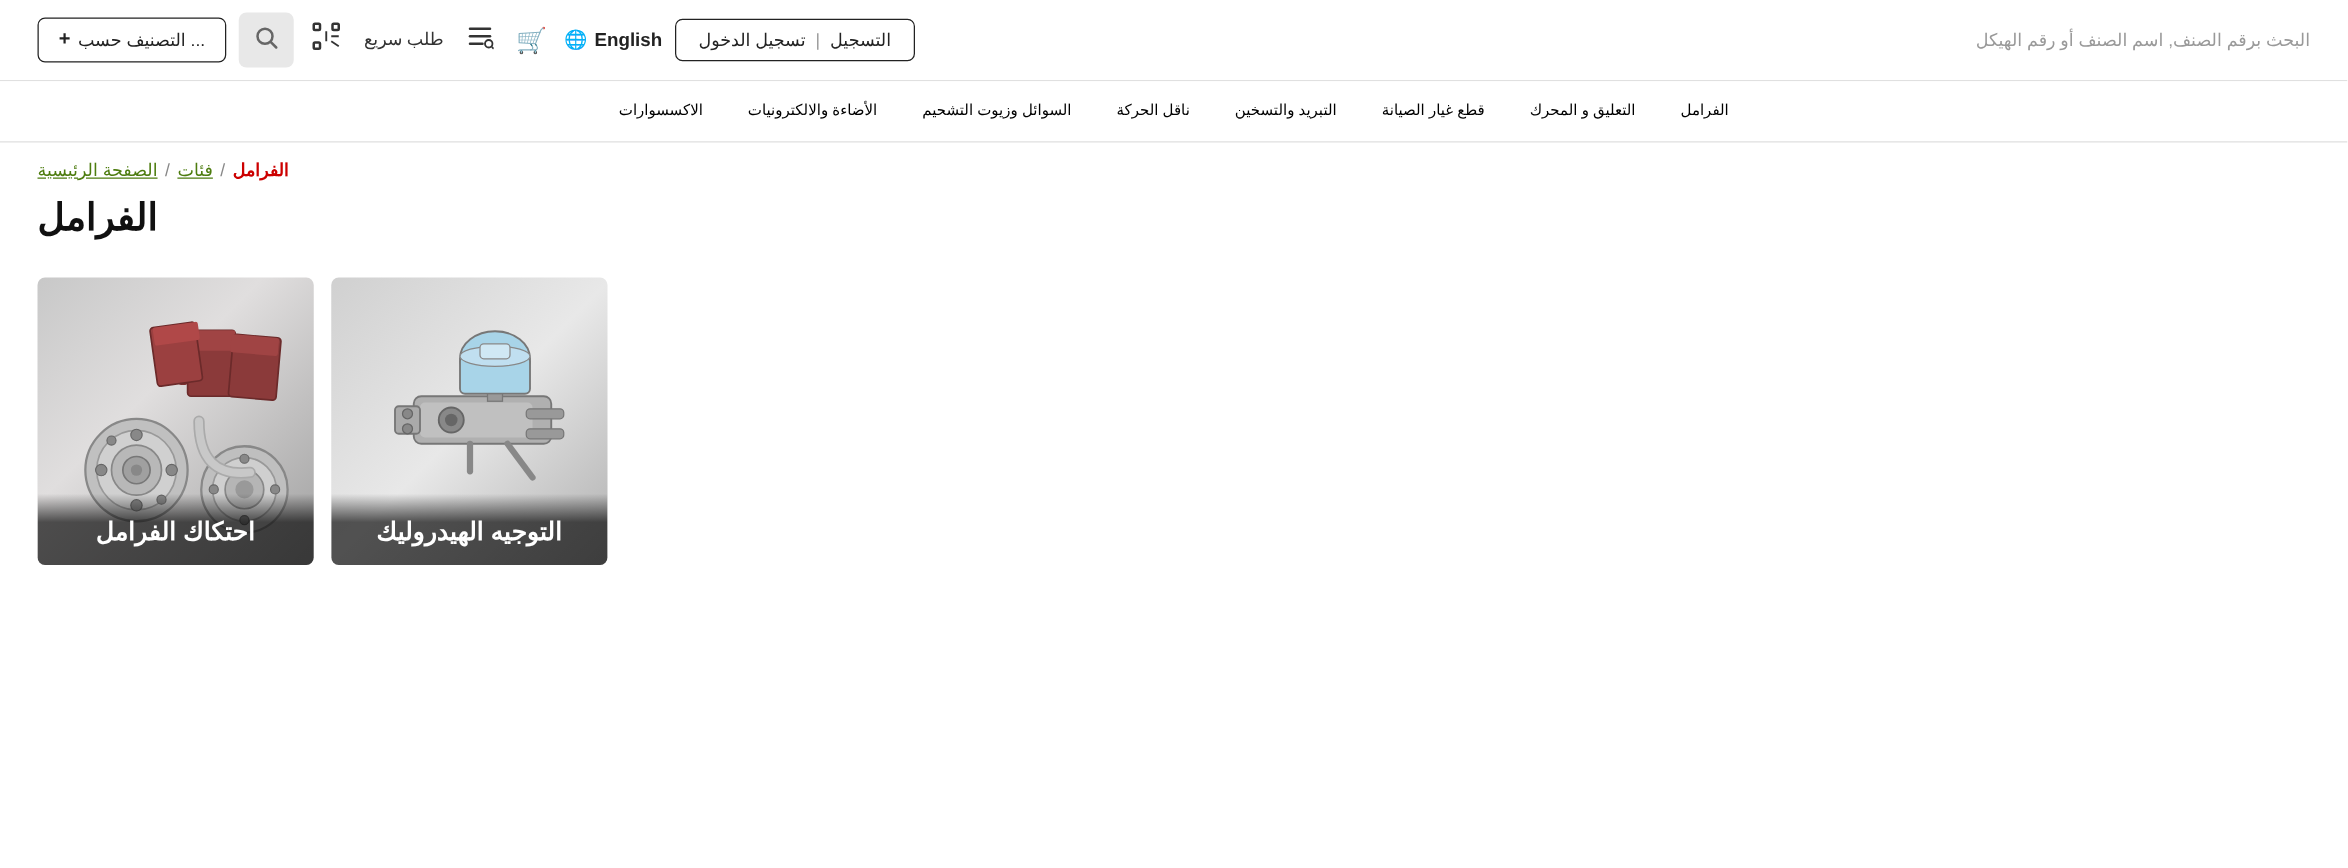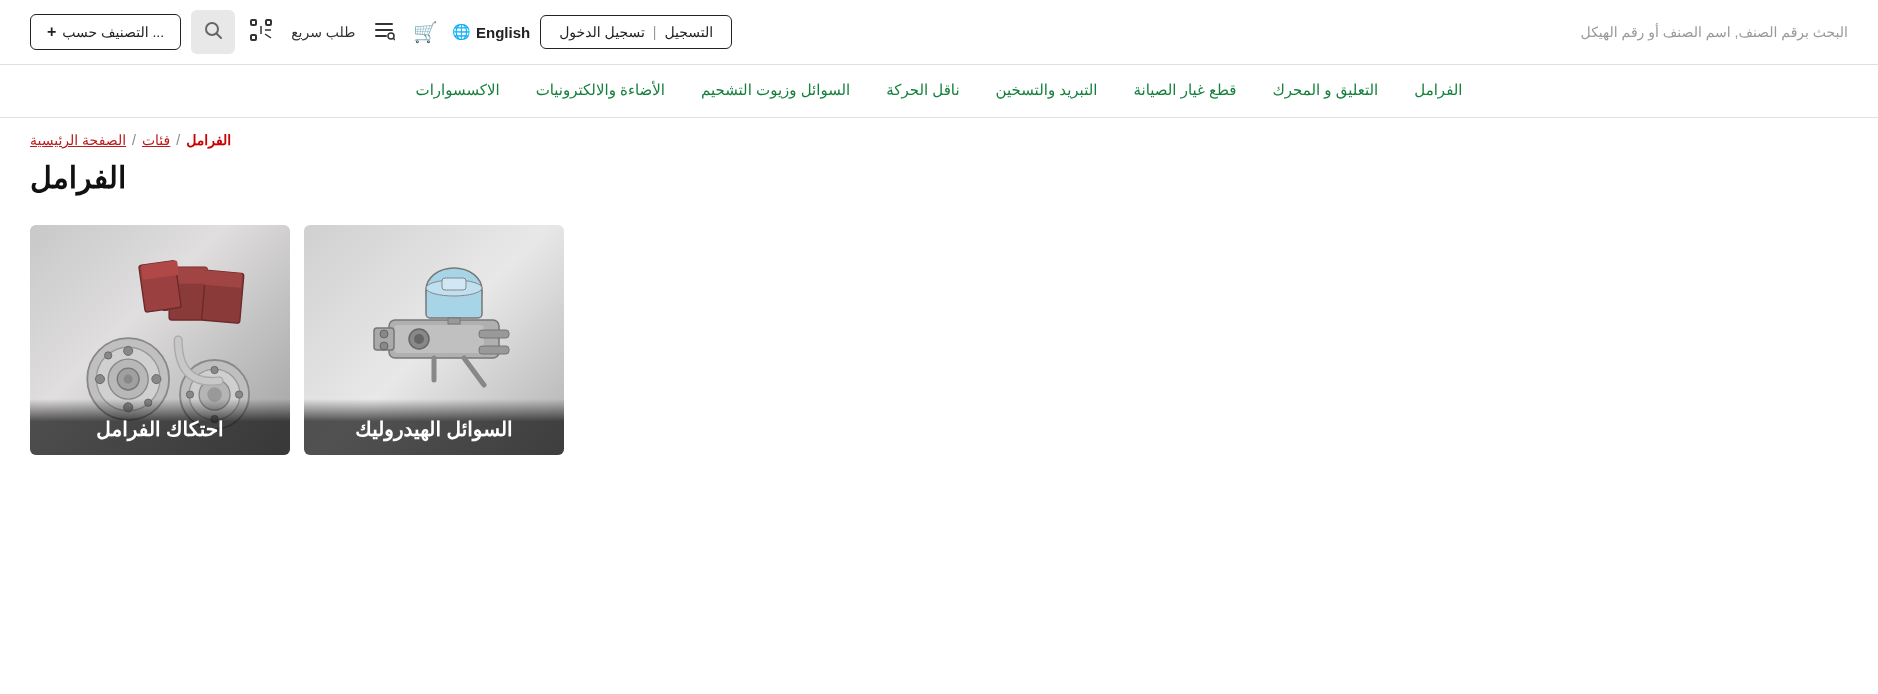--- a/index.html
+++ b/index.html
@@ -122,22 +122,22 @@
       justify-content: center;
       gap: 0;
       border-bottom: 1px solid #e0e0e0;
       background: #fff;
       padding: 0 30px;
       direction: rtl;
     }
 
     .nav-item {
       padding: 16px 18px;
-      font-size: 15px;
-      color: #15803d;
+      font-size: 12px;
+      color: #000000;
       cursor: pointer;
       white-space: nowrap;
       border-bottom: 2px solid transparent;
       transition: border-color 0.2s;
     }
 
     
     .breadcrumb-section {
       padding: 14px 30px 4px 30px;
       display: flex;
@@ -147,21 +147,21 @@
 
     .breadcrumb {
       display: flex;
       align-items: center;
       gap: 6px;
       font-size: 14px;
       direction: rtl;
     }
 
     .breadcrumb-link {
-      color: #b91c1c;
+      color: #4d7c0f;
       text-decoration: underline;
       cursor: pointer;
     }
 
     .breadcrumb-sep {
       color: #888;
     }
 
     .breadcrumb-current {
       color: #cc0000;
@@ -185,21 +185,21 @@
     
     .cards-section {
       padding: 10px 30px 40px 30px;
       display: flex;
       justify-content: flex-end;
       gap: 14px;
       flex-wrap: wrap;
     }
 
     .category-card {
-      width: 260px;
+      width: 221px;
       height: 230px;
       border-radius: 6px;
       overflow: hidden;
       position: relative;
       cursor: pointer;
       background: #bbb;
       flex-shrink: 0;
     }
 
     
@@ -275,21 +275,21 @@
           <rect x="2" y="4" width="18" height="2" rx="1" fill="#333"></rect>
           <rect x="2" y="10" width="18" height="2" rx="1" fill="#333"></rect>
           <rect x="2" y="16" width="12" height="2" rx="1" fill="#333"></rect>
           <circle cx="18" cy="17" r="3" fill="none" stroke="#333" stroke-width="1.5"></circle>
           <line x1="20.5" y1="19.5" x2="22" y2="21" stroke="#333" stroke-width="1.5"></line>
         </svg>
       </span>
     </button>
 
     <button class="icon-btn">
-      <span style="font-size:14px;">طلب سريع</span>
+      <span style="font-size:14px;font-family:Liberation Serif, serif;">طلب سريع</span>
     </button>
 
     <button class="icon-btn">
       <span>
         <svg width="24" height="24" viewBox="0 0 24 24" fill="none">
           <rect x="2" y="2" width="5" height="5" rx="1" fill="none" stroke="#333" stroke-width="2"></rect>
           <rect x="17" y="2" width="5" height="5" rx="1" fill="none" stroke="#333" stroke-width="2"></rect>
           <rect x="2" y="17" width="5" height="5" rx="1" fill="none" stroke="#333" stroke-width="2"></rect>
           <line x1="12" y1="8" x2="12" y2="16" stroke="#333" stroke-width="1.5"></line>
           <line x1="16" y1="12" x2="22" y2="12" stroke="#333" stroke-width="1.5"></line>
@@ -363,21 +363,21 @@
 
       <rect x="40" y="78" width="20" height="22" rx="3" fill="#aaa" stroke="#777" stroke-width="1.5"></rect>
       <circle cx="50" cy="84" r="4" fill="#888" stroke="#666" stroke-width="1"></circle>
       <circle cx="50" cy="96" r="4" fill="#888" stroke="#666" stroke-width="1"></circle>
 
       <line x1="100" y1="108" x2="100" y2="130" stroke="#888" stroke-width="5" stroke-linecap="round"></line>
       <line x1="130" y1="108" x2="150" y2="135" stroke="#888" stroke-width="5" stroke-linecap="round"></line>
 
       <rect x="114" y="68" width="12" height="6" fill="#999" stroke="#777" stroke-width="1"></rect>
     </svg>
-    <div class="card-label">السوائل الهيدروليك</div>
+    <div class="card-label">التوجيه الهيدروليك</div>
   </div>
 
   <div class="category-card card-friction">
 
     <svg class="brake-svg" viewBox="0 0 220 190">
 
       <rect x="120" y="15" width="42" height="58" rx="3" fill="#8b3a3a" stroke="#6b2a2a" stroke-width="1.5"></rect>
       <rect x="112" y="25" width="8" height="38" rx="2" fill="#7a3030"></rect>
       <rect x="162" y="25" width="8" height="38" rx="2" fill="#7a3030"></rect>
 

